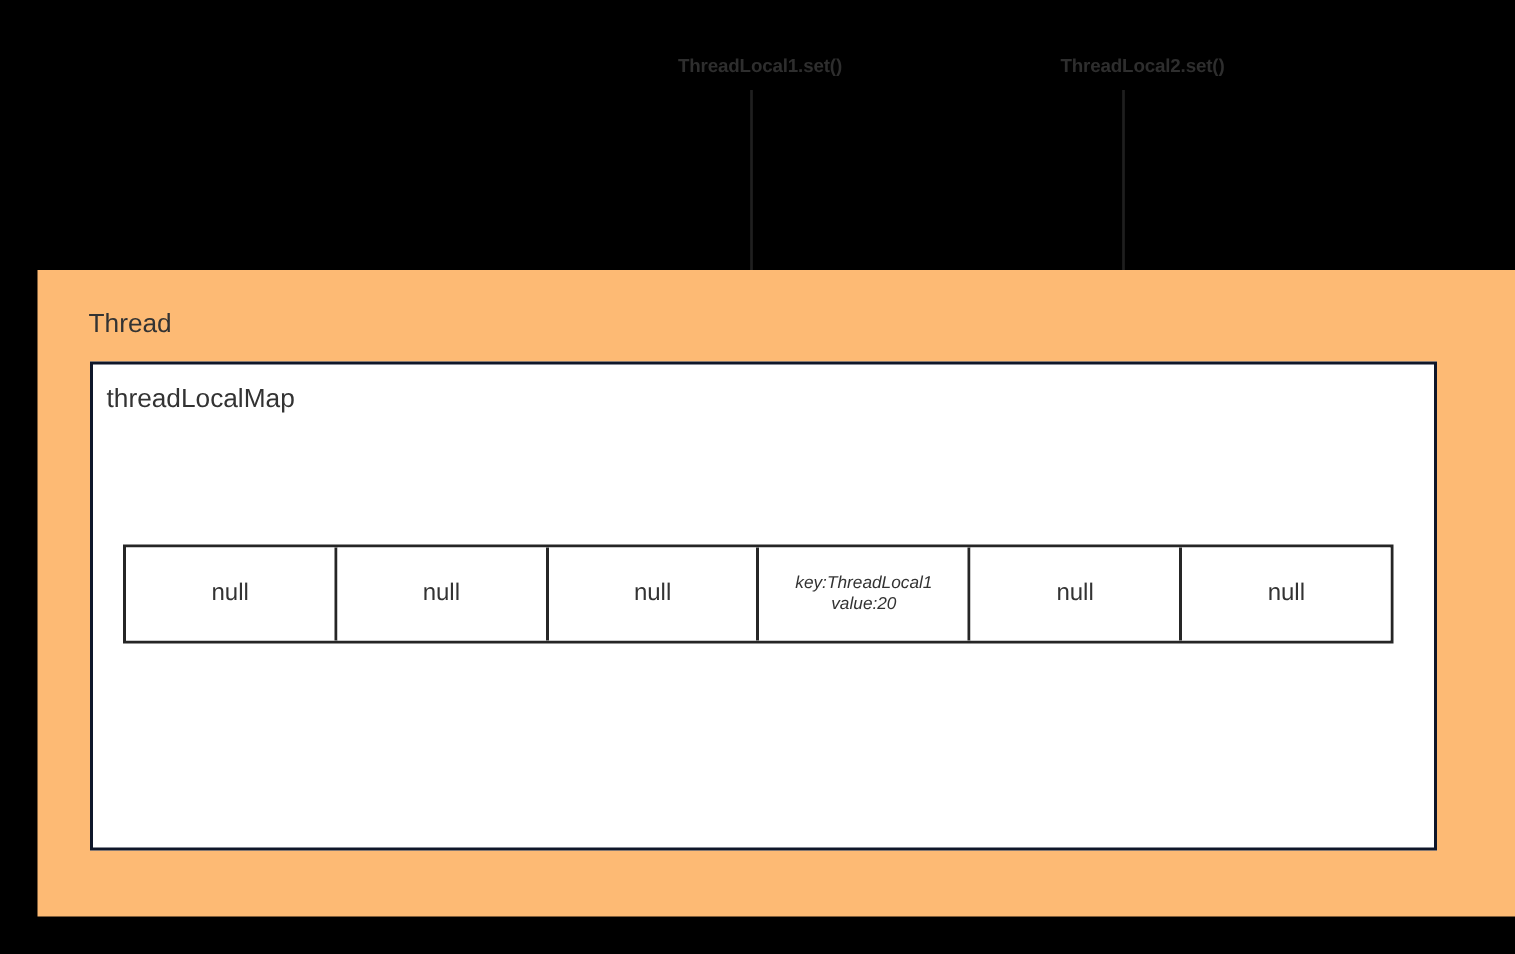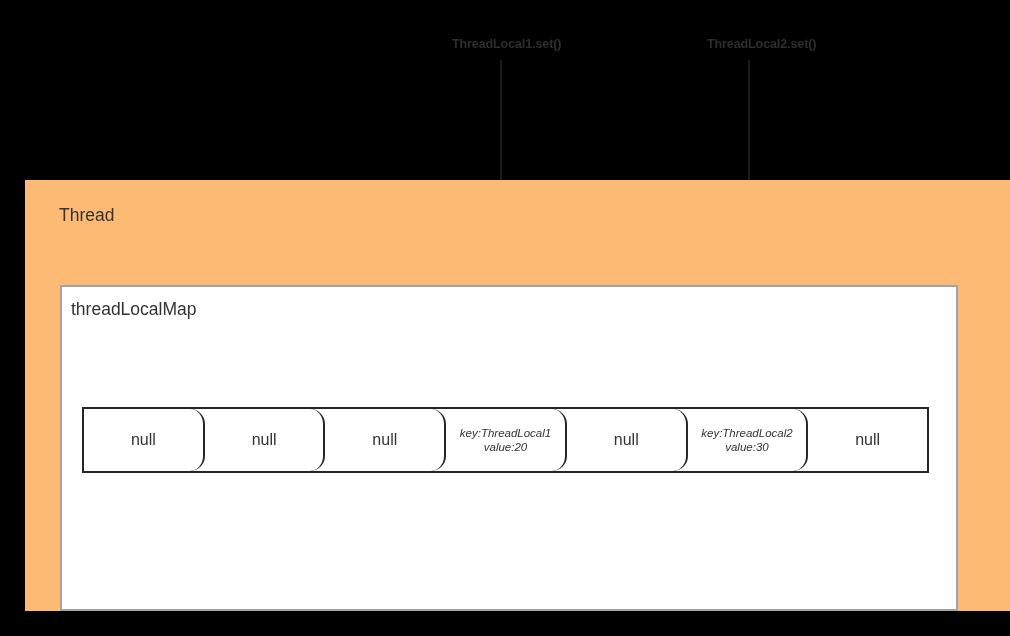--- a/index.html
+++ b/index.html
@@ -64,24 +64,23 @@
     line-height: 1;
   }
 
   
   #map-box {
     position: absolute;
     left: 35px;
     top: 61px;
     width: 898px;
     height: 326px;
-    border: 2px solid #a3a3a3;
+    border: 2px solid #0f172a;
     background: #ffffff;
     box-sizing: border-box;
-    margin-top: 44px;
   }
 
   #map-title {
     position: absolute;
     left: 9px;
     top: 14px;
     font-size: 17.5px;
     color: #333333;
     font-family: "Liberation Sans", sans-serif;
     line-height: 1;
@@ -103,21 +102,20 @@
   .entry-cell {
     flex: 1 1 0;
     border-right: 2px solid #262626;
     box-sizing: border-box;
     display: flex;
     flex-direction: column;
     align-items: center;
     justify-content: center;
     background: #ffffff;
     overflow: hidden;
-    border-radius: 15px;
   }
   .entry-cell:last-child {
     border-right: none;
   }
 
   .cell-null {
     font-size: 16px;
     color: #333333;
     line-height: 1;
   }
@@ -180,24 +178,20 @@
 
         <div class="entry-cell">
           <span class="cell-key">key:ThreadLocal1</span>
           <span class="cell-value">value:20</span>
         </div>
 
         <div class="entry-cell">
           <span class="cell-null">null</span>
         </div>
 
-        <div class="entry-cell">
-          <span class="cell-key">key:ThreadLocal2</span>
-          <span class="cell-value">value:30</span>
-        </div>
 
         <div class="entry-cell">
           <span class="cell-null">null</span>
         </div>
 
       </div>
     </div>
   </div>
 </div>
 

